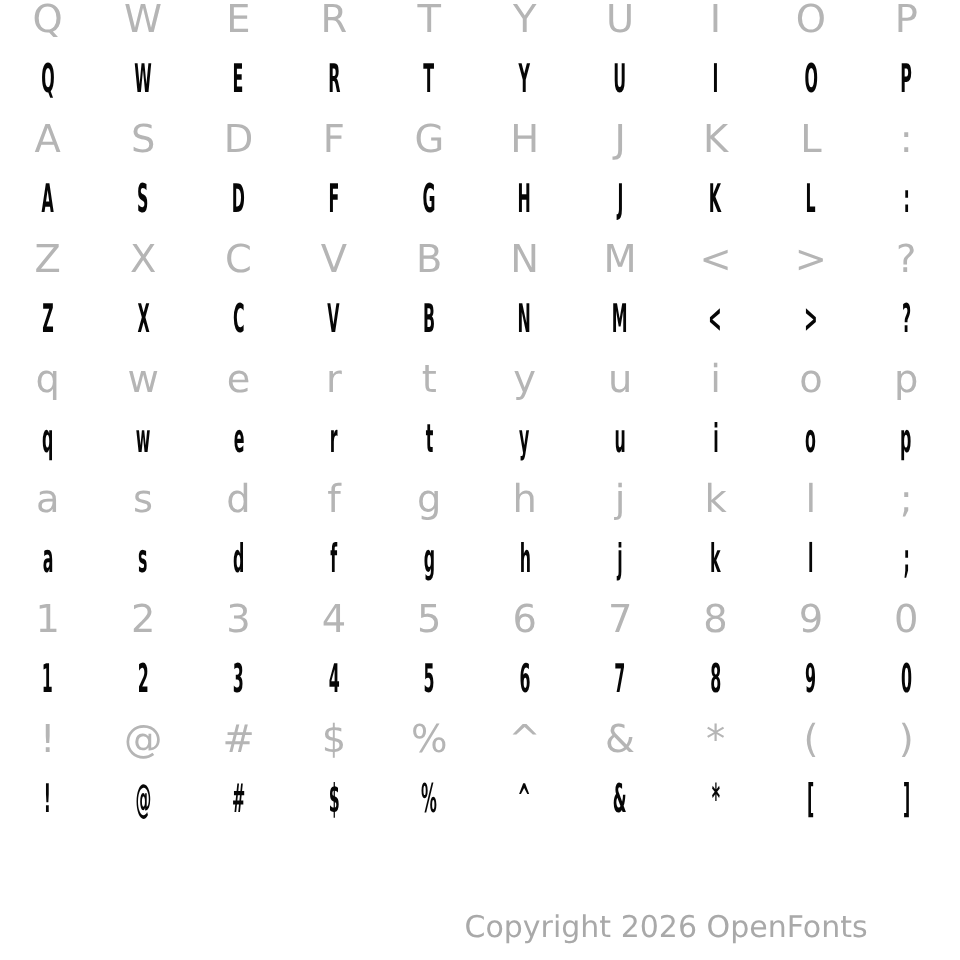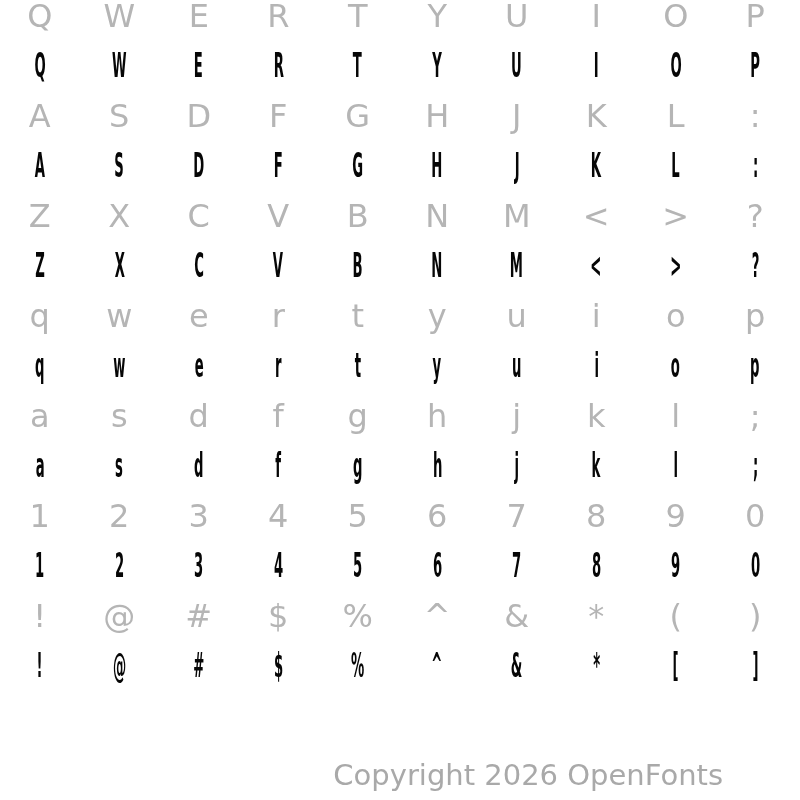--- a/index.html
+++ b/index.html
@@ -50,21 +50,21 @@
     display: inline-block;
     transform: scaleX(0.40);
     transform-origin: 50% 100%;
   }
   .footer-copyright {
     position: absolute;
     top: 758px;
     left: 0;
     width: 723px;
     text-align: right;
-    font-size: 29px;
+    font-size: 25px;
     color: var(--footer-gray, #a9a9a9);
     font-family: "DejaVu Sans", sans-serif;
     letter-spacing: 0px;
   }
 </style>
 </head>
 <body>
 
 <div class="sheet">
   <main class="char-map">

